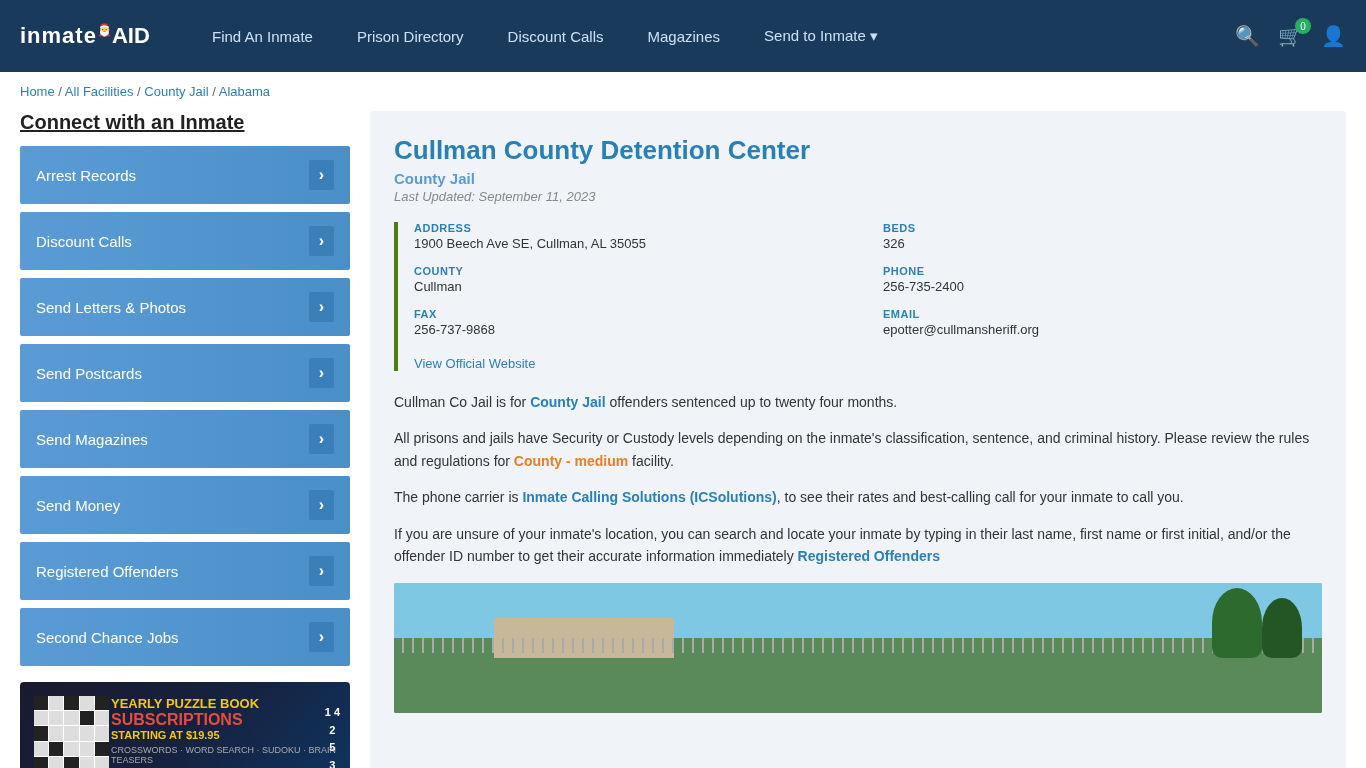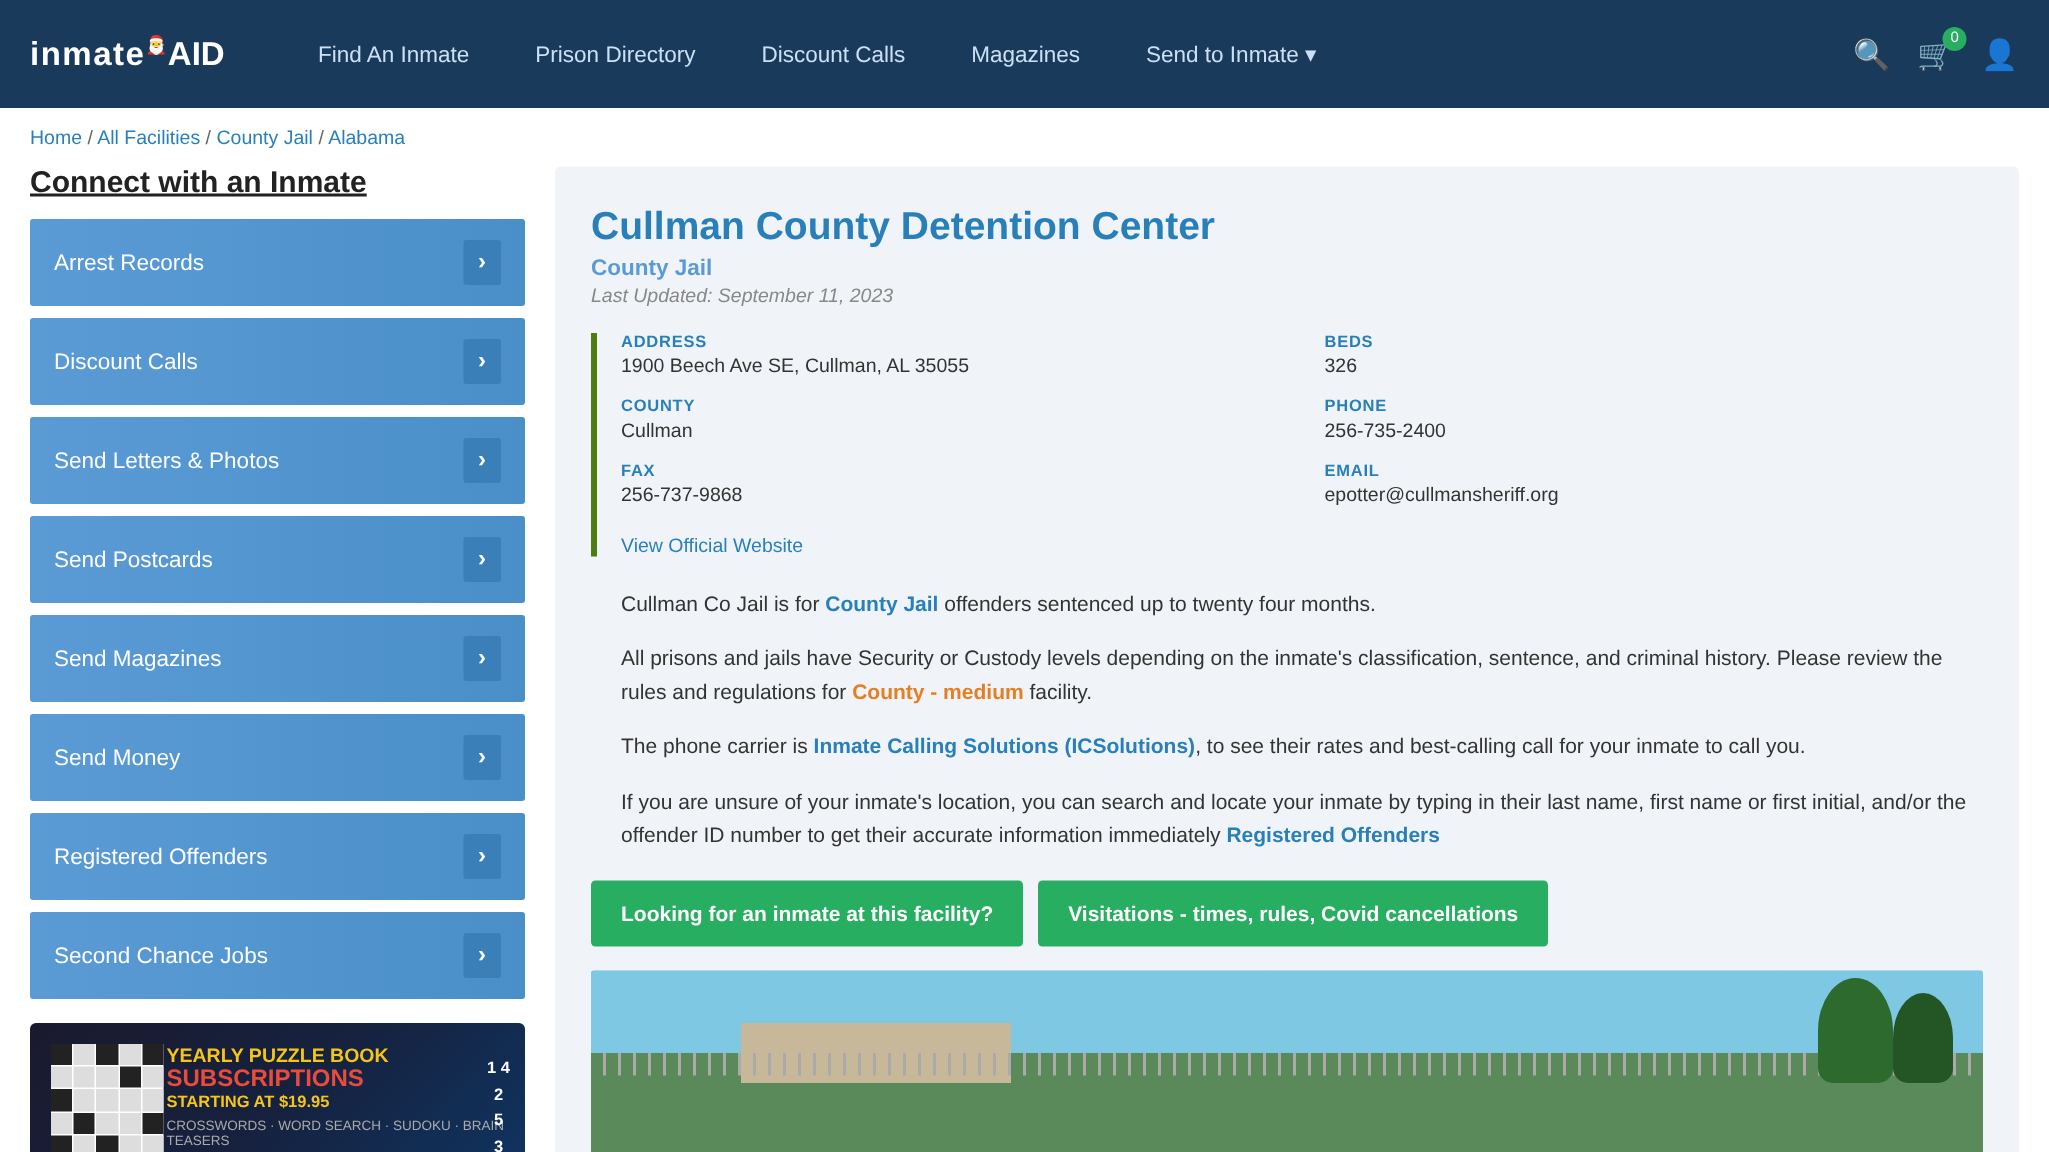--- a/index.html
+++ b/index.html
@@ -233,21 +233,20 @@
     .view-website {
       grid-column: 1 / -1;
       margin-top: 4px;
     }
 
     
     .description-block {
       margin-bottom: 14px;
       line-height: 1.6;
       font-size: 14px;
-      margin-left: 20px;
     }
     .description-block a {
       color: #2980b9;
       text-decoration: none;
       font-weight: bold;
     }
     .description-block a.county-medium {
       color: #e67e22;
     }
 
@@ -470,24 +469,20 @@
     <div class="description-block">
       <span>All prisons and jails have Security or Custody levels depending on the inmate's classification, sentence, and criminal history. Please review the rules and regulations for </span><a href="#" class="county-medium">County - medium</a><span> facility.</span>
     </div>
     <div class="description-block">
       <span>The phone carrier is </span><a href="#">Inmate Calling Solutions (ICSolutions)</a><span>, to see their rates and best-calling call for your inmate to call you.</span>
     </div>
     <div class="description-block">
       <span>If you are unsure of your inmate's location, you can search and locate your inmate by typing in their last name, first name or first initial, and/or the offender ID number to get their accurate information immediately </span><a href="#">Registered Offenders</a>
     </div>
 
-    <div class="action-buttons">
-      <button class="btn-green">Looking for an inmate at this facility?</button>
-      <button class="btn-green">Visitations - times, rules, Covid cancellations</button>
-    </div>
 
     <div class="facility-photo">
       <div class="photo-sky"></div>
       <div class="photo-ground"></div>
       <div class="photo-building"></div>
       <div class="photo-fence"></div>
       <div class="photo-tree1"></div>
       <div class="photo-tree2"></div>
     </div>
   </div>

